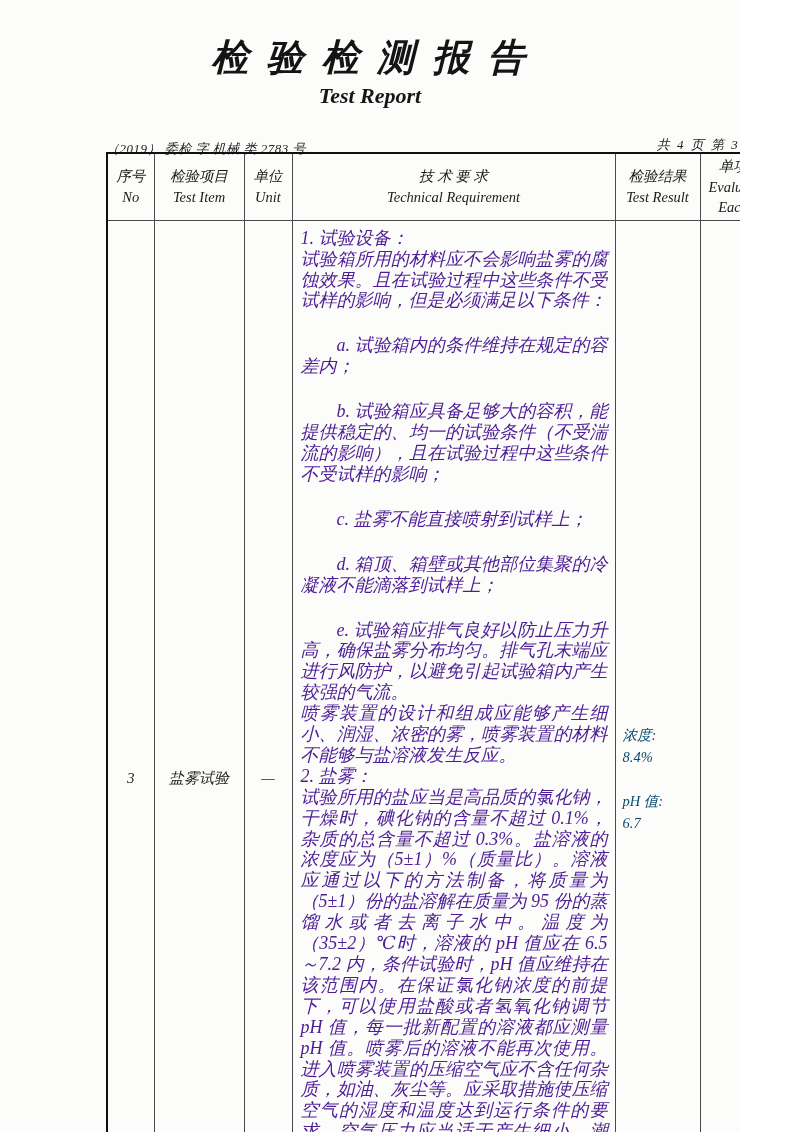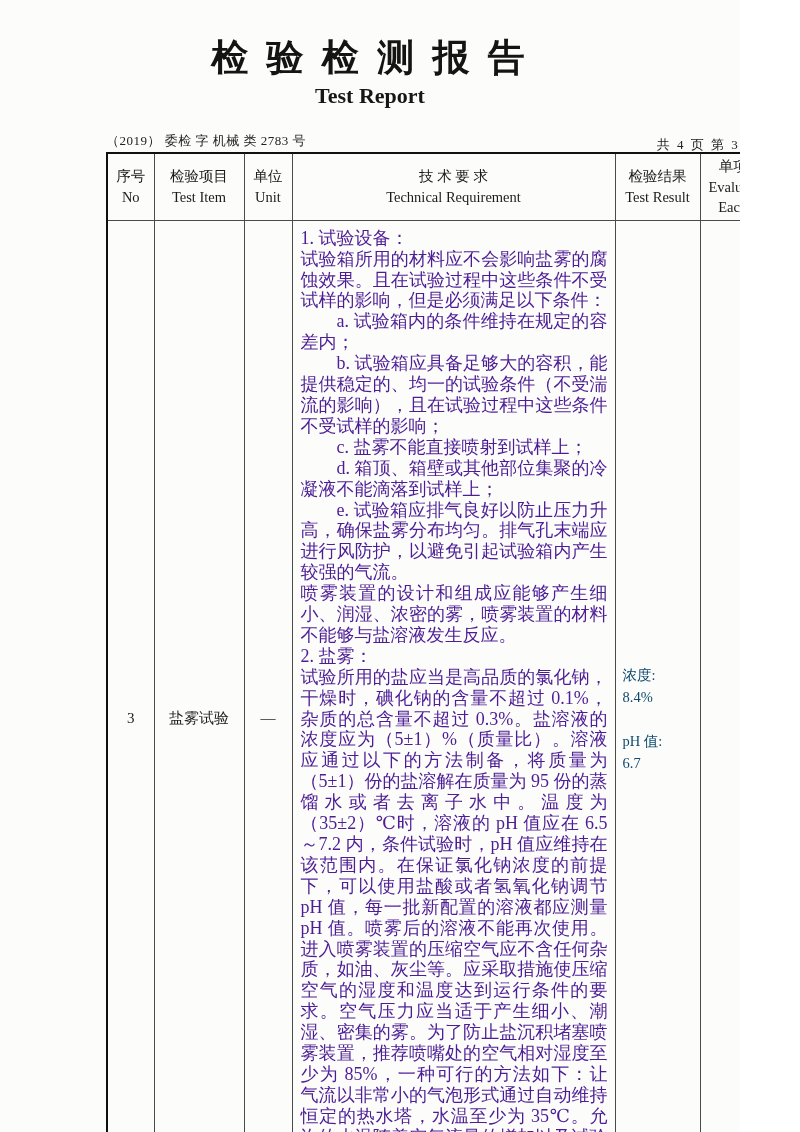--- a/index.html
+++ b/index.html
@@ -3,36 +3,36 @@
 <meta charset="utf-8">
 <style>
   * { margin:0; padding:0; box-sizing:border-box; }
   html,body { width:800px; }
   body {
     font-family:"Liberation Serif","DejaVu Serif",serif;
     background:#ffffff;
   }
   .page {
     position:relative; width:740px; height:1132px; overflow:hidden;
-    background:#fcfcfa; color:#1d1d1f;
+    background:#fcfcfa; color:#1d1d1f;font-style:italic;
   }
   
   .title-zh {
     padding-top:33px; text-align:center;
     font-family:"Liberation Sans","DejaVu Sans",sans-serif;
     font-weight:700; font-size:37px; letter-spacing:4px; color:#141414;
     white-space:nowrap;
   }
   .title-en {
     text-align:center;
     font-family:"Liberation Serif","DejaVu Serif",serif;
     font-weight:700; font-size:22px; color:#161616;
   }
   .meta { position:absolute; top:128px; left:0; width:800px; height:18px; font-size:13px; color:#222; }
-  .doc-number { position:absolute; left:106px; top:4px; letter-spacing:0.5px; }
+  .doc-number { position:absolute; left:106px; top:12px; letter-spacing:0.5px; }
   .page-info  { position:absolute; right:40px; top:8px; letter-spacing:2px; }
   
   table.report {
     position:absolute; left:106px; top:152px; width:689px;
     border-collapse:collapse; table-layout:fixed;
     border:2px solid #101010;
   }
   table.report th, table.report td {
     border:1px solid #4a4a4a;
   }
@@ -42,21 +42,21 @@
   }
   th.hcell .zh { display:block; white-space:nowrap; }
   th.hcell .en { display:block; }
   tr.body-row { height:802px; }
   td.c-center { text-align:center; vertical-align:middle; font-size:15px; color:#1b1b1b; }
   td.tech-cell {
     vertical-align:top; padding:7px 7px 6px 8px;
     font-size:18px; line-height:20.9px; text-align:justify; color:#4c1d95;
   }
   .req-p { margin:0; }
-  .req-p.indent { text-indent:2em; }
+  .req-p.indent { text-indent:2em;margin-top:24px; }
   td.result-cell { vertical-align:middle; padding-left:7px; font-size:14.5px; line-height:22px; color:#0c4a6e; }
   .result-gap { height:22px; }
   .dash { font-size:15px; }
   
   .stamp-frag {
     position:absolute; color:#cf3238; font-weight:700;
     font-family:"Liberation Sans","DejaVu Sans",sans-serif;
     opacity:0.85; pointer-events:none;
   }
   .stamp-top { left:764px; top:497px; font-size:44px; transform:rotate(-42deg); }

